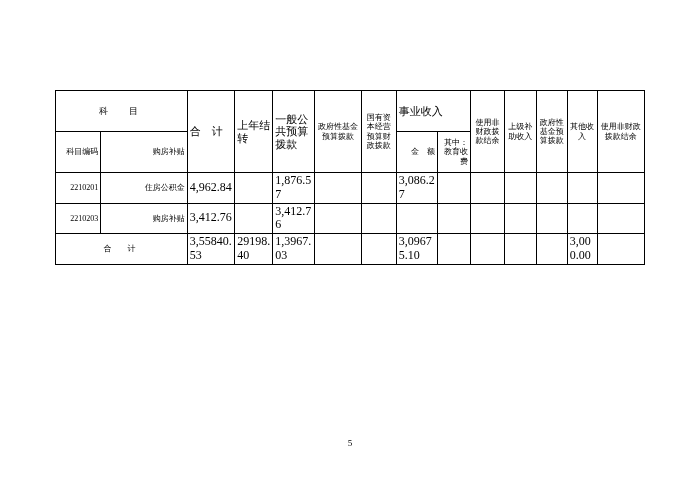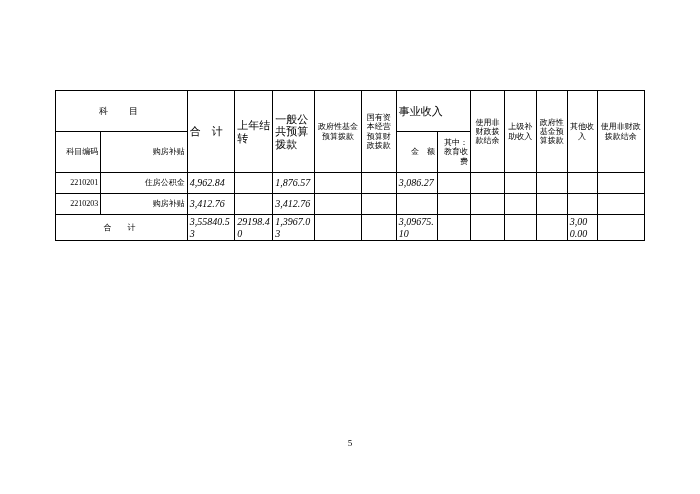--- a/index.html
+++ b/index.html
@@ -82,21 +82,21 @@
     right: 0;
     top: 438px;
     text-align: center;
     font-size: 9px;
     font-family: "Liberation Serif", serif;
   }
   .h-row1 td { height: 38px; }
   .h-row2 td { height: 38px; }
   .h-data td { height: 18px; }
   .h-total td { height: 22px; }
-  .nowrap-num { font-size: 10px; font-style: italic; }
+  .nowrap-num { font-size: 12px; }
 </style>
 </head>
 <body>
 
 <div class="page">
 
   <div class="table-wrap">
     <table class="budget">
       <colgroup>
         <col style="width:44px">

